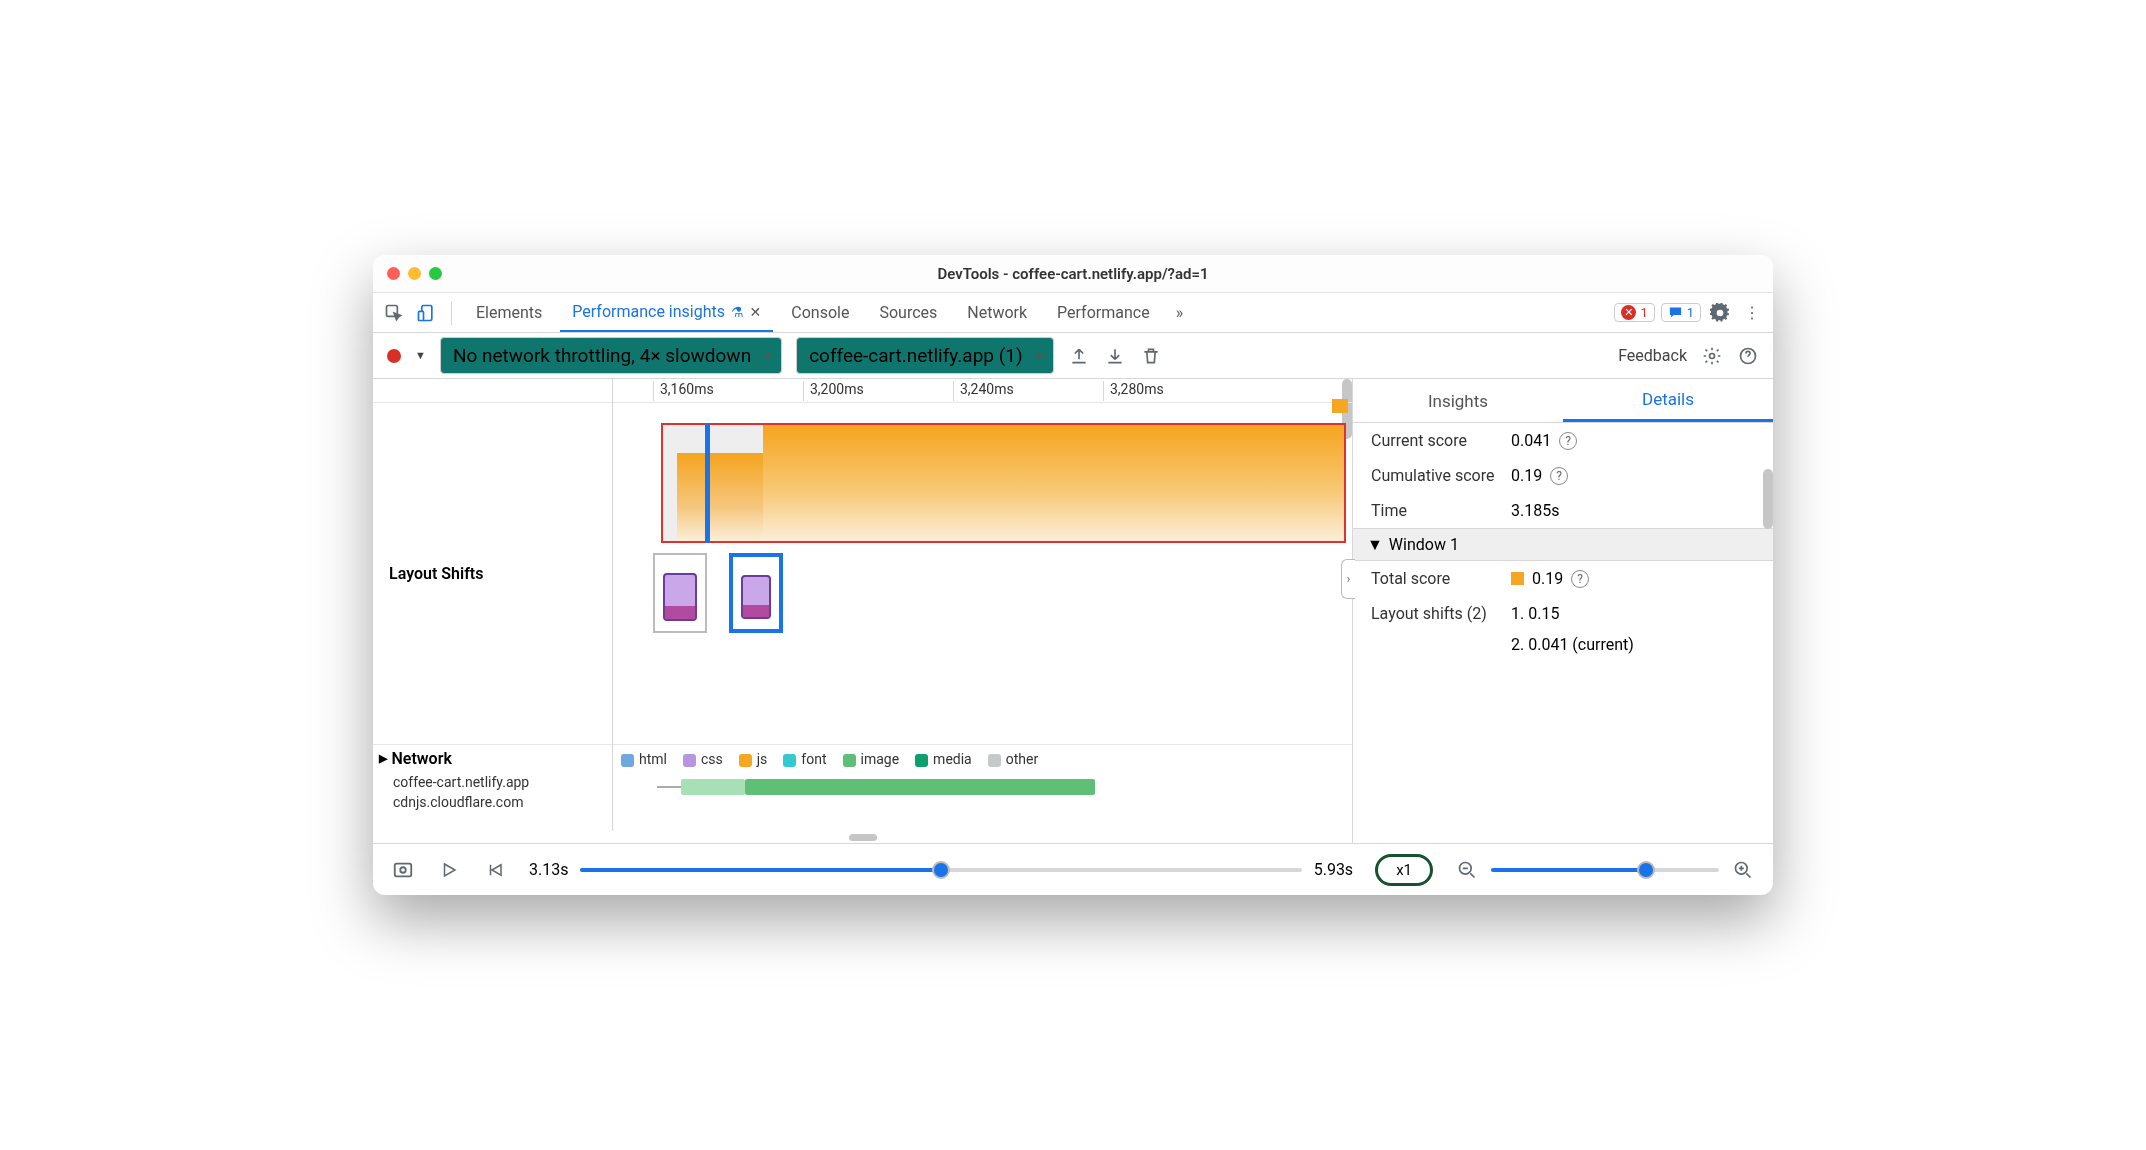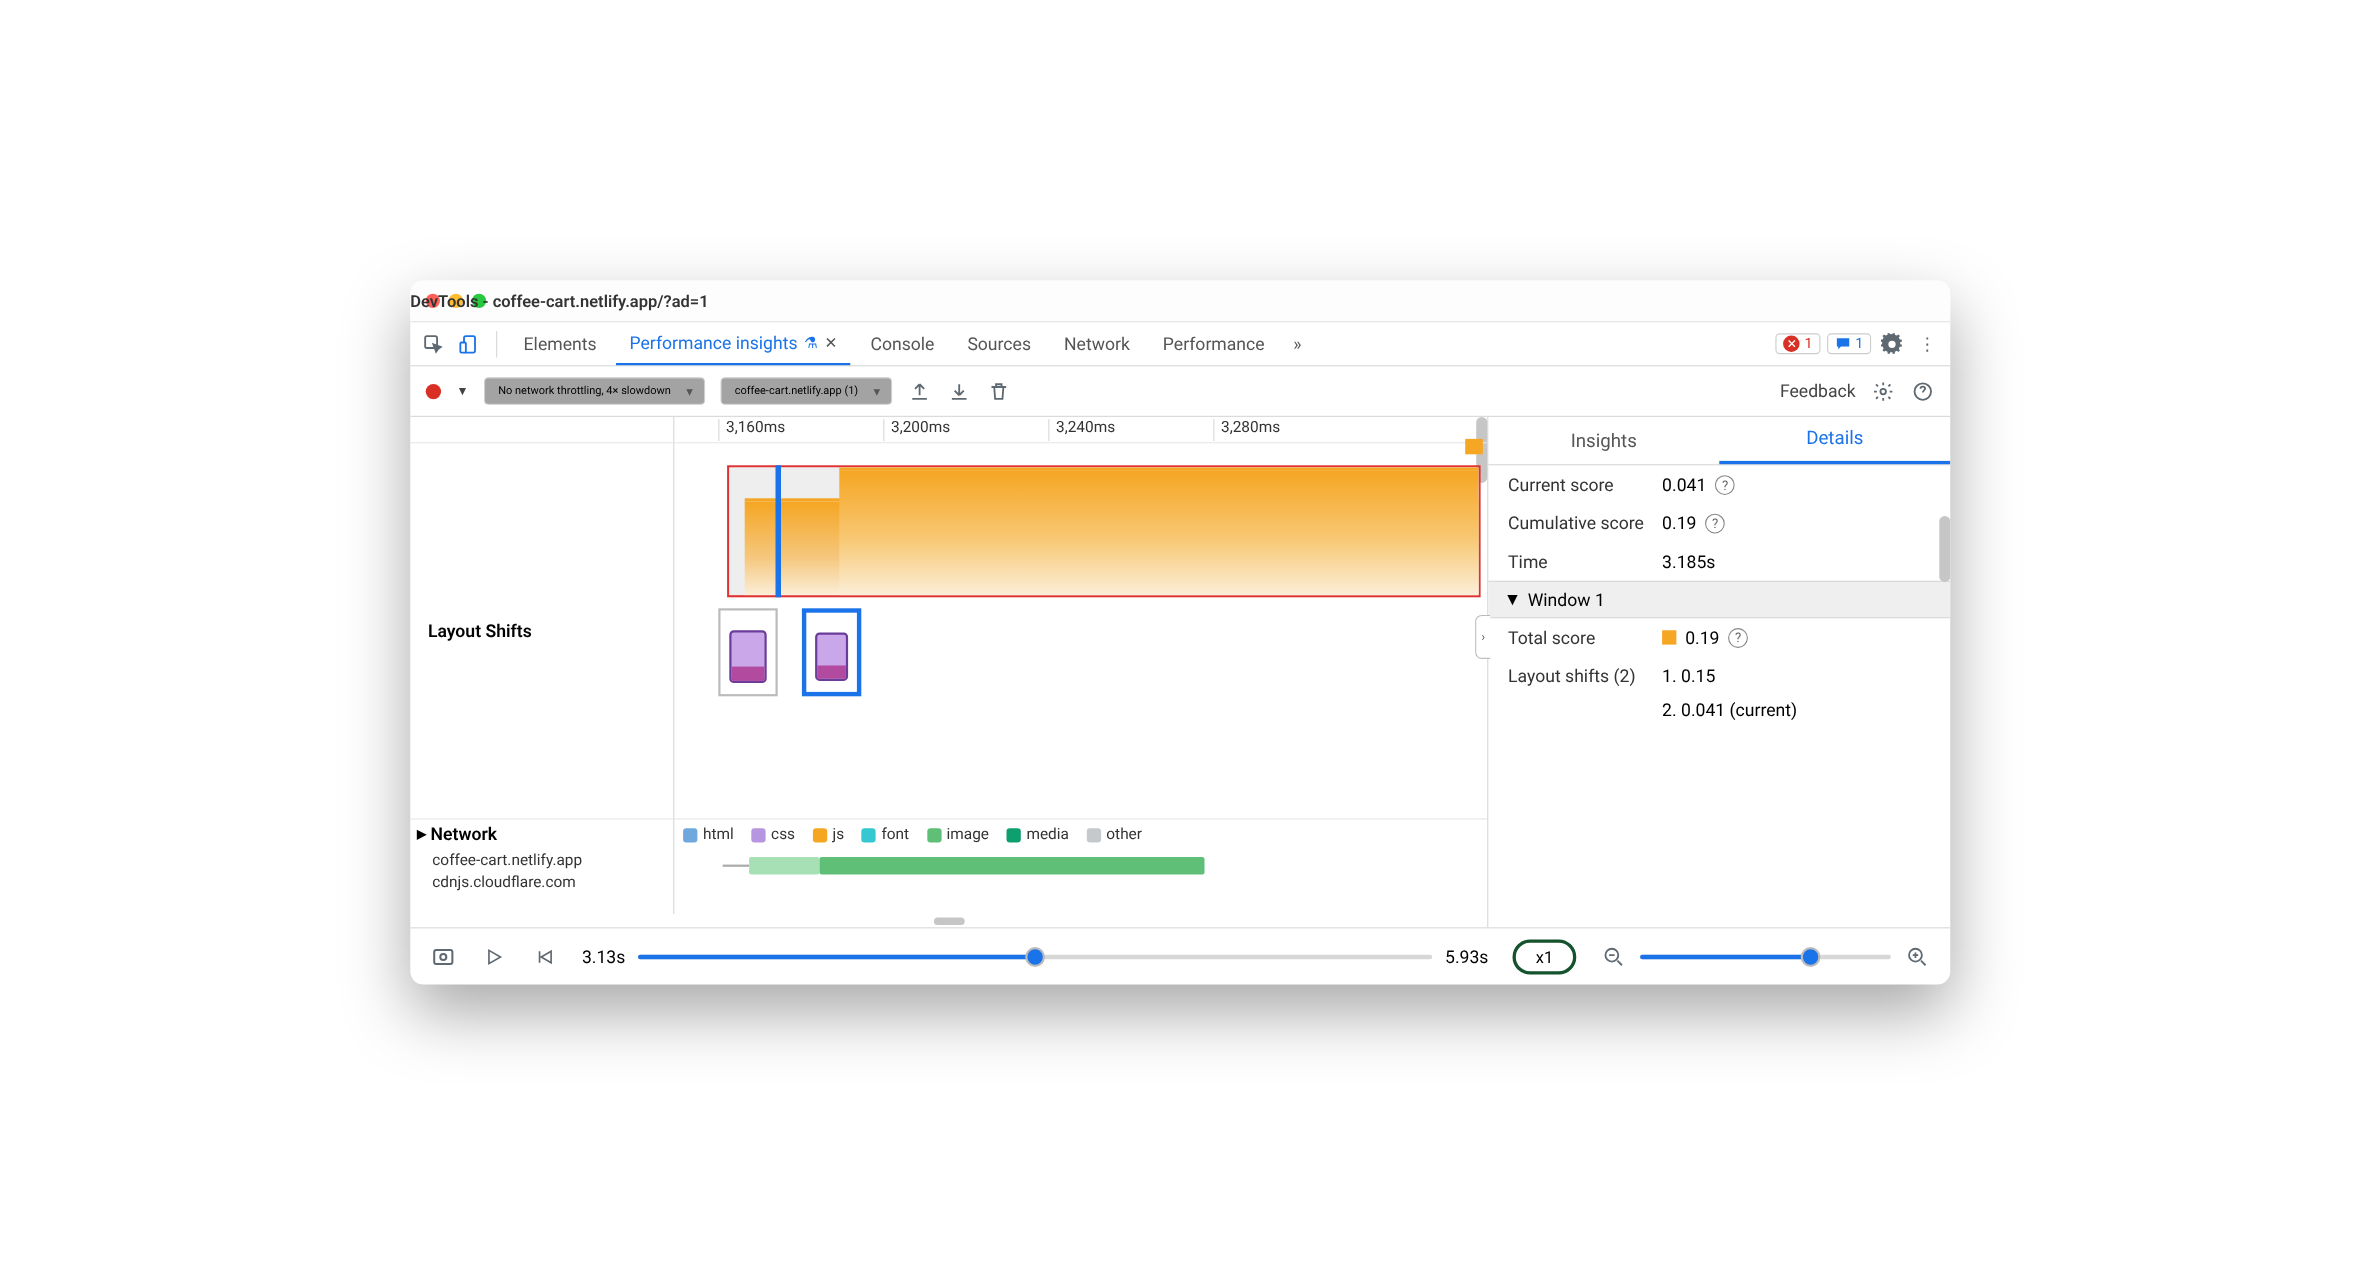--- a/index.html
+++ b/index.html
@@ -6,40 +6,40 @@
   body { background:#fff; display:flex; align-items:center; justify-content:center; height:100vh; padding:40px; }
   .window {
     width:1400px; height:640px; background:#fff; border-radius:12px;
     box-shadow: 0 25px 60px rgba(0,0,0,0.35);
     display:flex; flex-direction:column; overflow:hidden; position:relative;
   }
   .titlebar { height:38px; display:flex; align-items:center; padding:0 14px; gap:8px; border-bottom:1px solid #e2e2e2; background:#fdfdfd; position:relative; }
   .traffic { display:flex; gap:8px; }
   .traffic span { width:13px; height:13px; border-radius:50%; display:inline-block; }
   .t-close{background:#ff5f57}.t-min{background:#febc2e}.t-max{background:#28c840}
-  .title { position:absolute; left:0; right:0; text-align:left; font-weight:600; font-size:15px; color:#333; pointer-events:none; }
+  .title { position:absolute; left:0; right:0; text-align:center; font-weight:600; font-size:15px; color:#333; pointer-events:none; }
 
   .tabbar { height:40px; display:flex; align-items:center; border-bottom:1px solid #d7d7d7; padding:0 8px; gap:6px; font-size:16px; color:#555; }
   .tabbar .iconbtn { width:26px; height:26px; display:flex; align-items:center; justify-content:center; color:#5f6972; }
   .tabbar .sep { width:1px; height:24px; background:#d7d7d7; margin:0 6px; }
   .tab { padding:0 12px; height:100%; display:flex; align-items:center; gap:6px; cursor:pointer; color:#555;text-align:right; }
   .tab.active { color:#1a73e8; border-bottom:2px solid #1a73e8; font-weight:400; }
   .tab .flask { font-size:14px; }
   .tab .close { font-size:14px; color:#555; }
   .tabbar .spacer { flex:1; }
   .badge { display:inline-flex; align-items:center; gap:4px; border:1px solid #ccc; border-radius:4px; padding:1px 6px; font-size:13px; }
   .badge.err { color:#d93025; }
   .badge.msg { color:#1a73e8; }
   .circle-err { width:15px;height:15px;border-radius:50%;background:#d93025;color:#fff;font-size:11px;display:flex;align-items:center;justify-content:center;}
   .gear,.more{color:#5f6972}
 
   .toolbar { height:46px; display:flex; align-items:center; padding:0 14px; gap:14px; border-bottom:1px solid #d7d7d7; font-size:16px; }
   .rec { width:14px;height:14px;border-radius:50%;background:#d93025; }
   .caret { font-size:11px; color:#444; }
-  .select { border:1px solid #cfcfcf; border-radius:4px; padding:6px 30px 6px 12px; font-size:10px; position:relative; background:#a3a3a3; }
+  .select { border:1px solid #cfcfcf; border-radius:4px; padding:6px 30px 6px 12px; font-size:19px; position:relative; background:#0f766e; }
   .select::after{content:"▾"; position:absolute; right:10px; top:50%; transform:translateY(-50%); font-size:12px; color:#555;}
   .toolbar .spacer{flex:1}
   .iconplain{ width:22px; height:22px; color:#5f6972; display:flex;align-items:center;justify-content:center;}
   .feedback{ color:#444; font-size:16px; }
 
   .main { flex:1; display:flex; min-height:0; }
   .left { flex:1; display:flex; flex-direction:column; min-width:0; border-right:1px solid #d7d7d7; position:relative; }
 
   .timeline-area{ display:flex; flex:1; min-height:0;}
   .rowlabels { width:240px; border-right:1px solid #d7d7d7; display:flex; flex-direction:column; }

